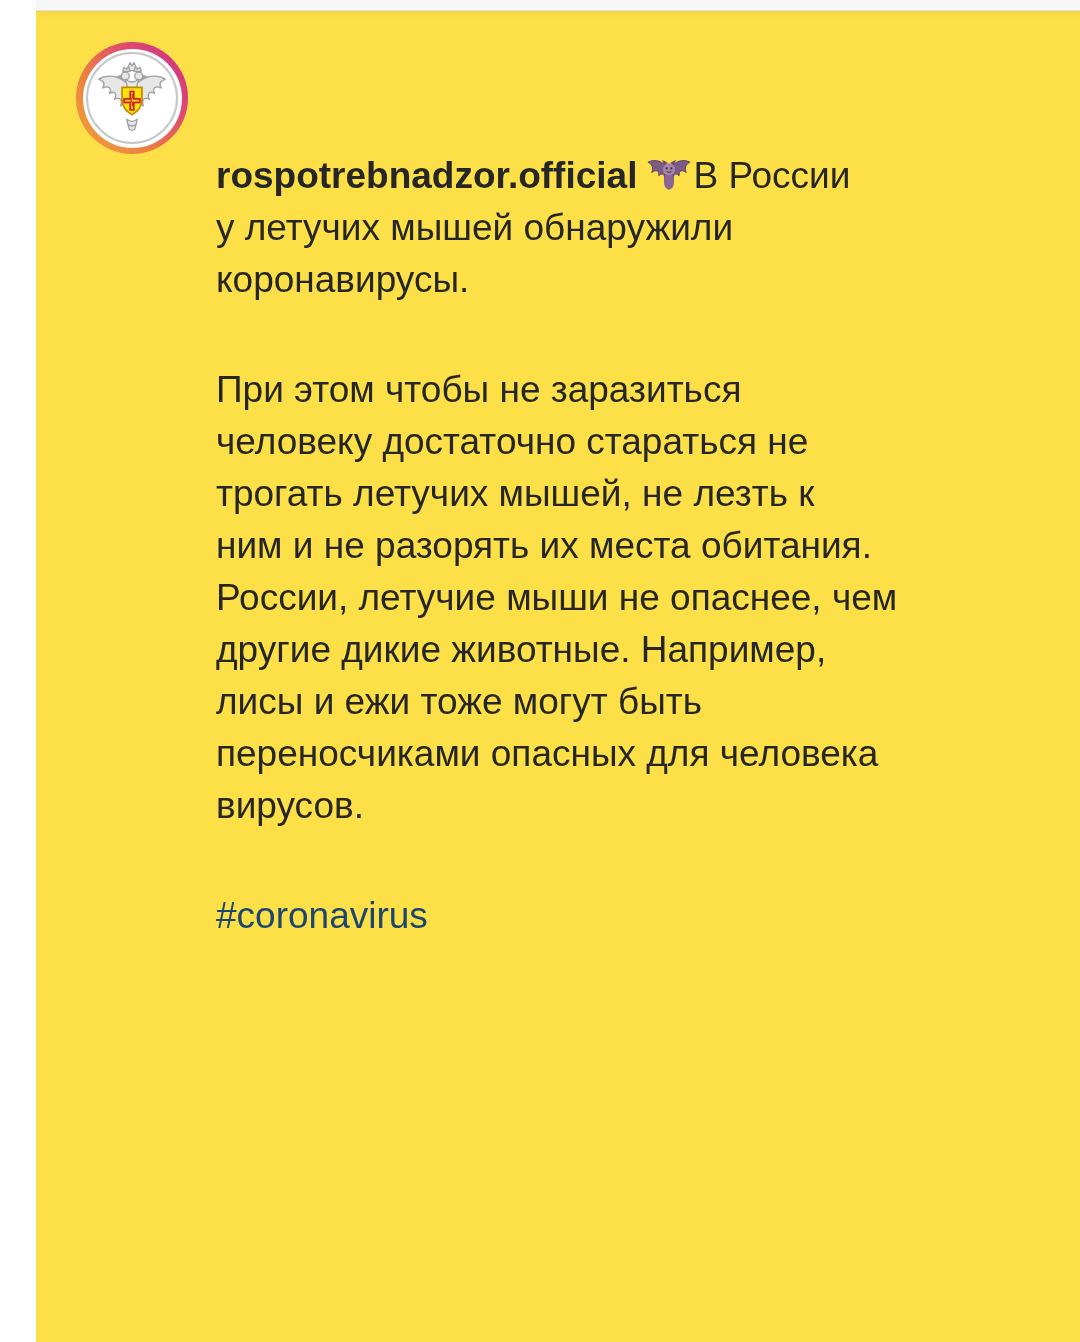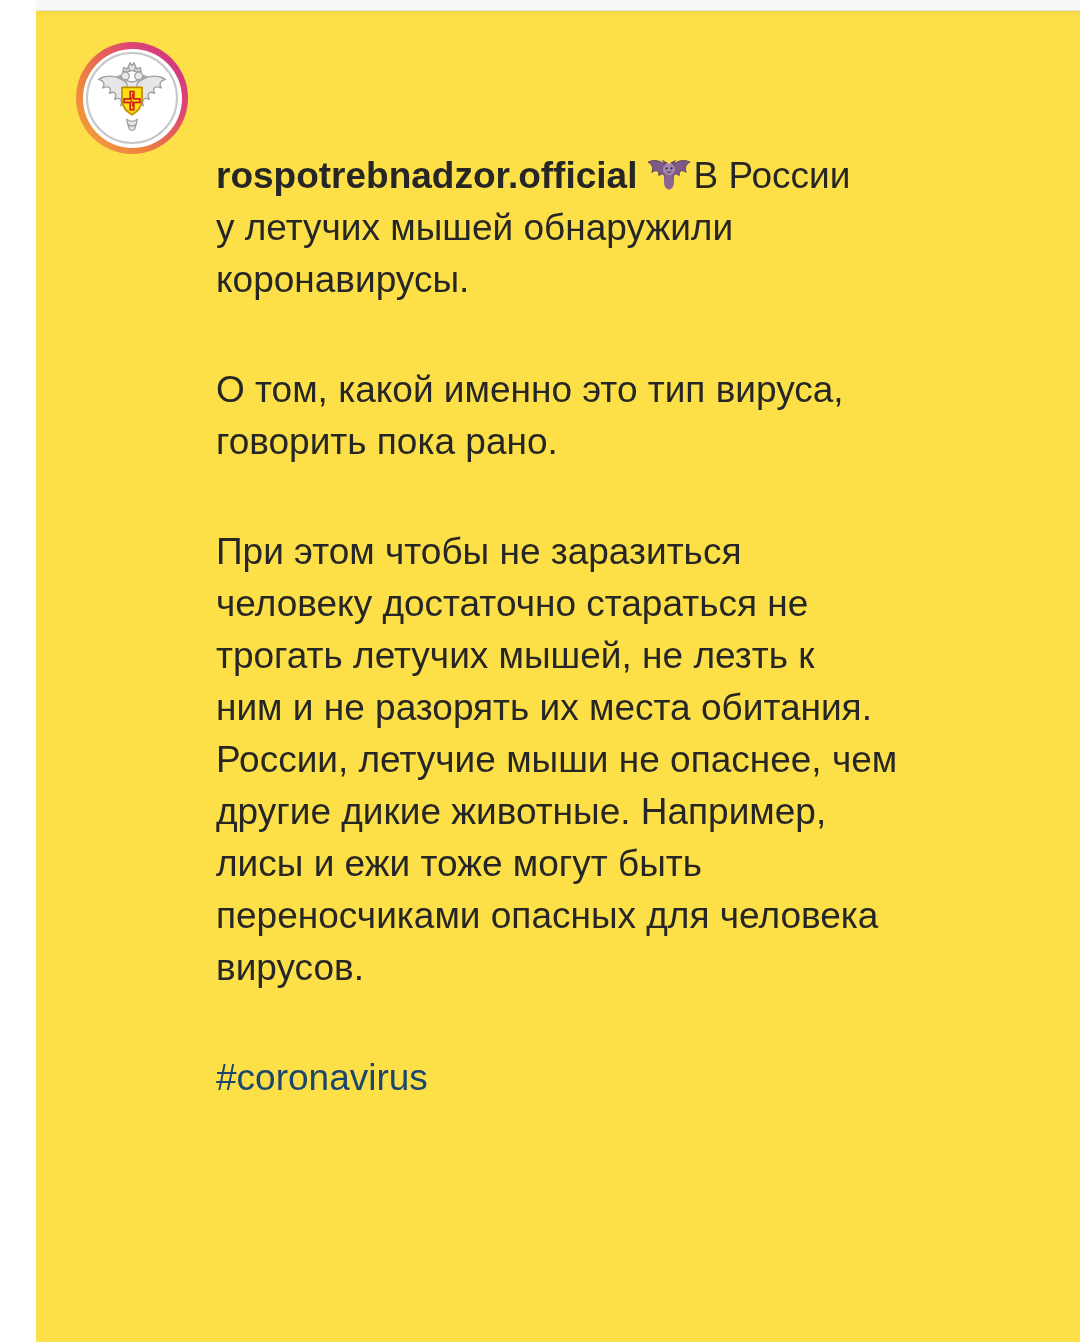--- a/index.html
+++ b/index.html
@@ -155,22 +155,20 @@
               <circle cx="36" cy="19" r="9.5" fill="#a784ae"></circle>
               <circle cx="32.2" cy="17.5" r="1.7" fill="#2a2a2a"></circle>
               <circle cx="39.8" cy="17.5" r="1.7" fill="#2a2a2a"></circle>
               <path d="M33,23 q3,2.5 6,0" fill="none" stroke="#2a2a2a" stroke-width="1.4" stroke-linecap="round"></path>
             </g>
           </svg></span><span>В России
 у летучих мышей обнаружили
 коронавирусы.</span></p>
 
 
-      <p>О том, какой именно это тип вируса,
-говорить пока рано.</p>
 
       <p>При этом чтобы не заразиться
 человеку достаточно стараться не
 трогать летучих мышей, не лезть к
 ним и не разорять их места обитания.
 России, летучие мыши не опаснее, чем
 другие дикие животные. Например,
 лисы и ежи тоже могут быть
 переносчиками опасных для человека
 вирусов.</p>

